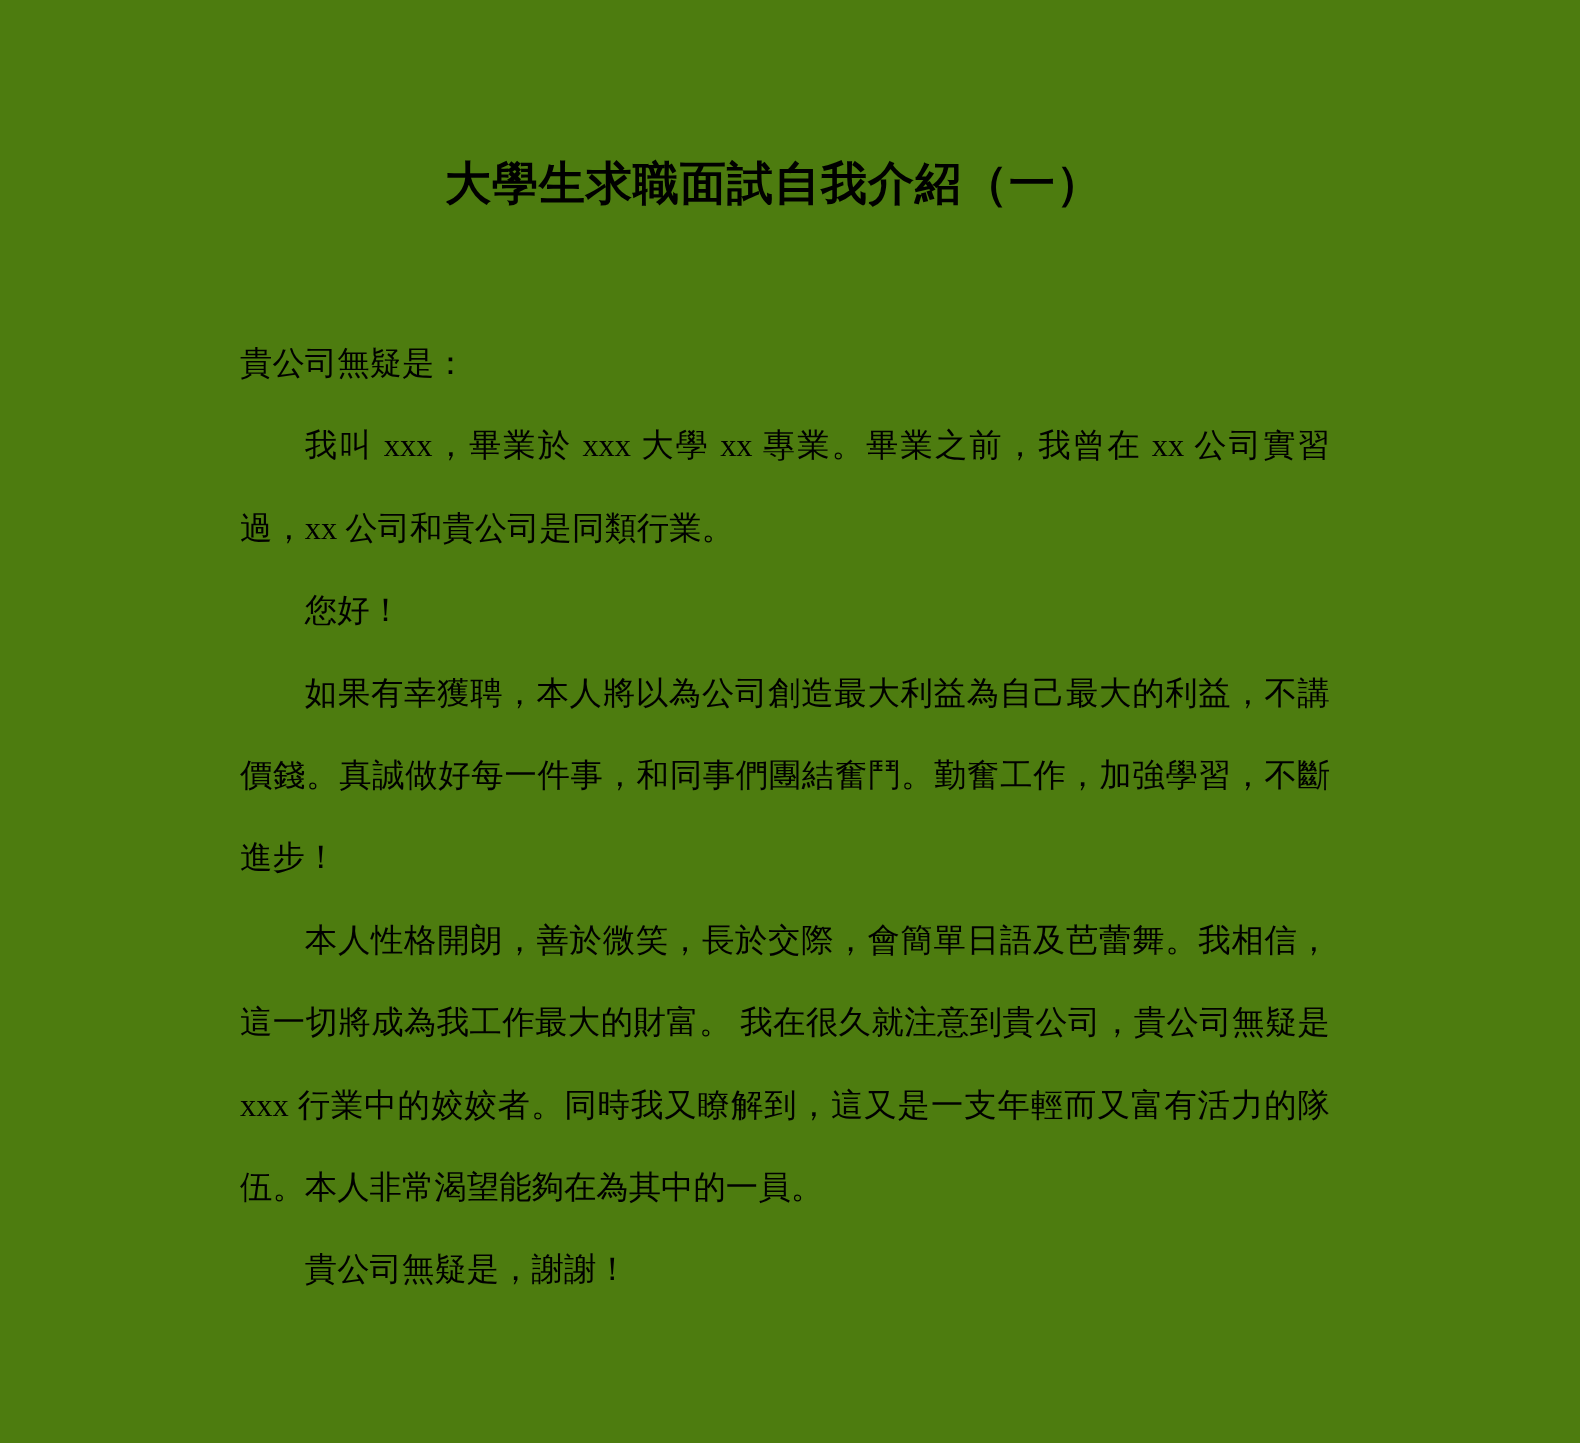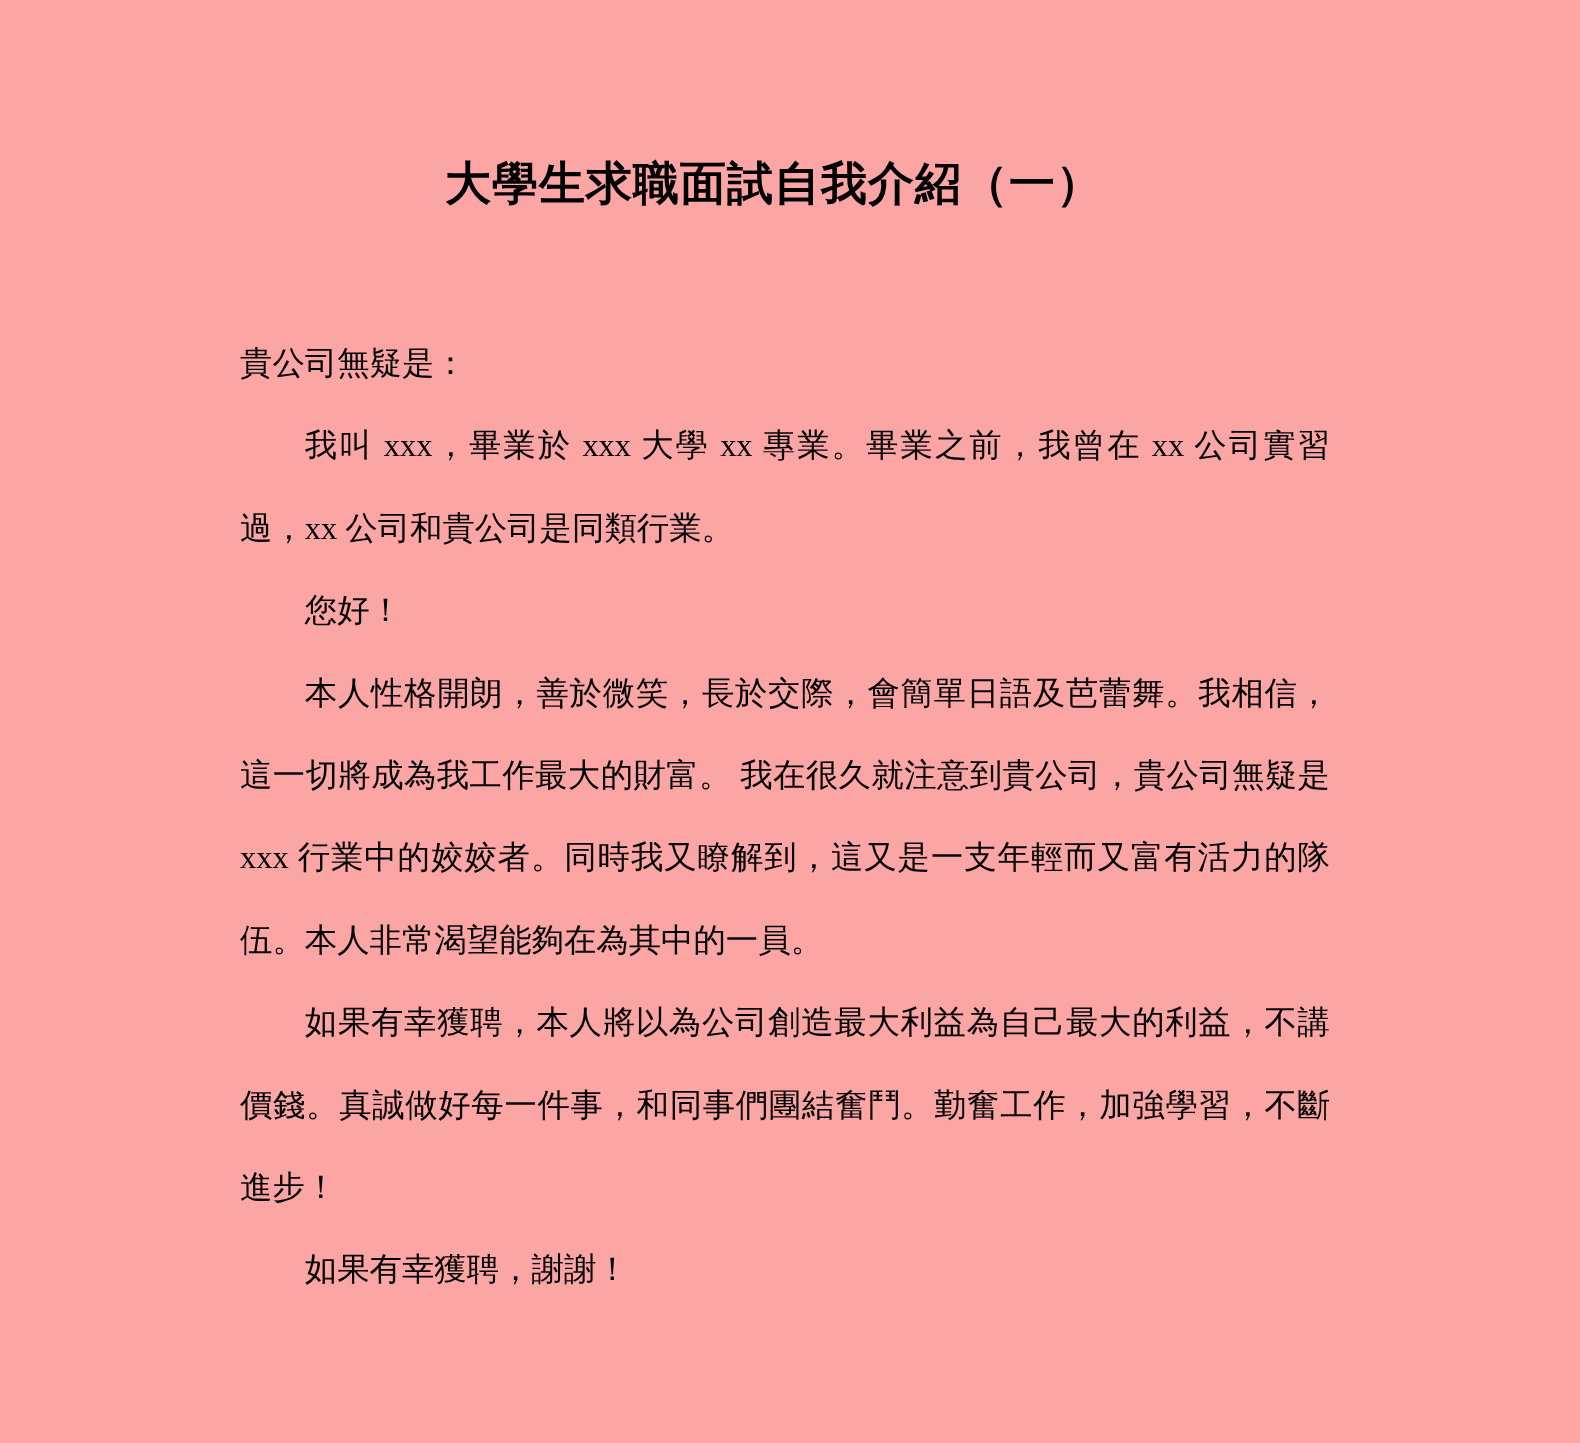--- a/index.html
+++ b/index.html
@@ -14,21 +14,21 @@
     overflow: hidden;
     color: #000000;
     font-family: "Liberation Serif", "DejaVu Serif", serif;
   }
   .page {
     position: absolute;
     left: 0;
     top: 0;
     width: 1580px;
     height: 1443px;
-    background: #fca5a5;
+    background: #4d7c0f;
   }
   .title {
     position: absolute;
     left: 0;
     top: 152px;
     width: 1548px;
     text-align: center;
     font-size: 46px;
     font-weight: bold;
     line-height: 64px;
@@ -59,17 +59,17 @@
 </head>
 <body>
 
 <div class="page">
   <h1 class="title">大學生求職面試自我介紹（一）</h1>
 
   <div class="body">
     <p class="noindent">貴公司無疑是：</p>
     <p class="indent">我叫 xxx，畢業於 xxx 大學 xx 專業。畢業之前，我曾在 xx 公司實習過，xx 公司和貴公司是同類行業。</p>
     <p class="indent">您好！</p>
+    <p class="indent">如果有幸獲聘，本人將以為公司創造最大利益為自己最大的利益，不講價錢。真誠做好每一件事，和同事們團結奮鬥。勤奮工作，加強學習，不斷進步！</p>
     <p class="indent">本人性格開朗，善於微笑，長於交際，會簡單日語及芭蕾舞。我相信，這一切將成為我工作最大的財富。 我在很久就注意到貴公司，貴公司無疑是 xxx 行業中的姣姣者。同時我又瞭解到，這又是一支年輕而又富有活力的隊伍。本人非常渴望能夠在為其中的一員。</p>
-    <p class="indent">如果有幸獲聘，本人將以為公司創造最大利益為自己最大的利益，不講價錢。真誠做好每一件事，和同事們團結奮鬥。勤奮工作，加強學習，不斷進步！</p>
-    <p class="indent">如果有幸獲聘，謝謝！</p>
+    <p class="indent">貴公司無疑是，謝謝！</p>
   </div>
 </div>
 
 </body></html>

